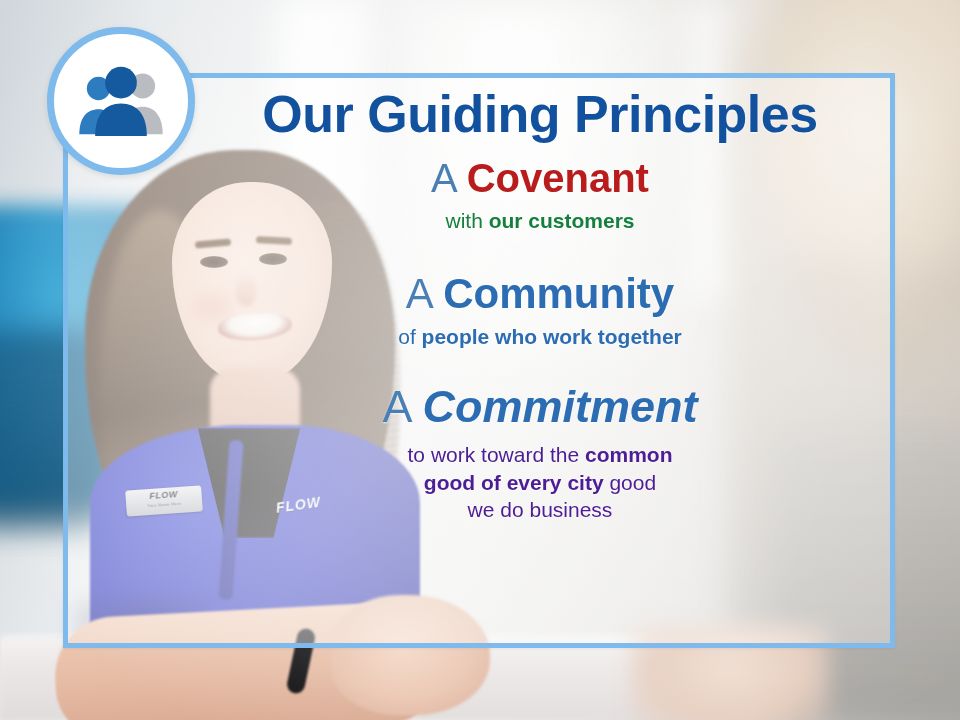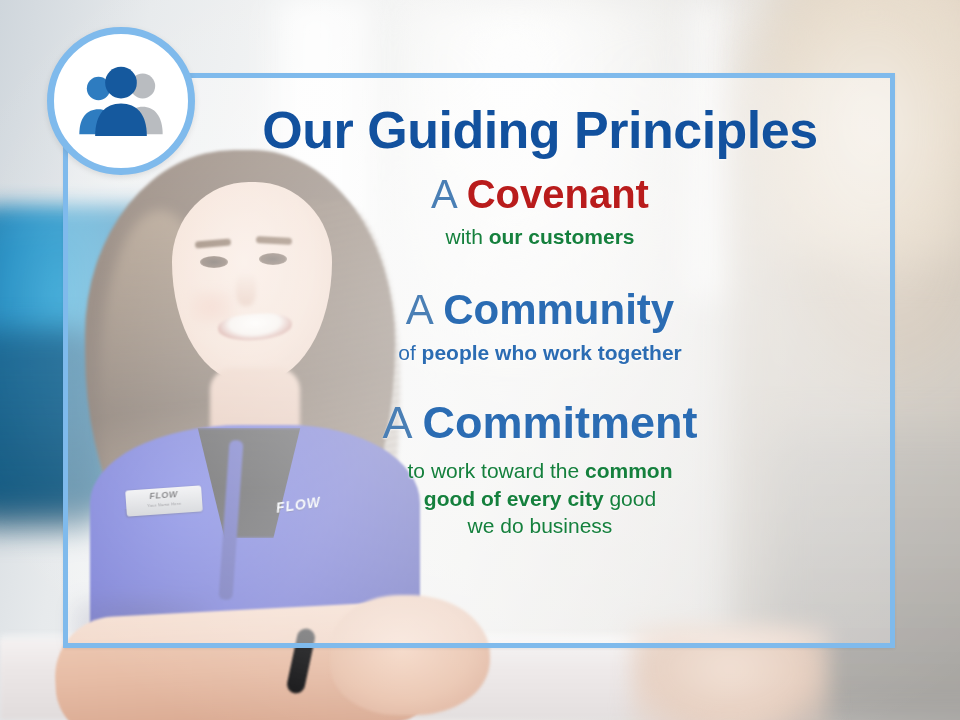--- a/index.html
+++ b/index.html
@@ -234,21 +234,21 @@
     border-radius:50%;
     background:#ffffff;
     border:7px solid #7fbaec;
     box-shadow:0 2px 6px rgba(0,0,0,.10);
     display:flex; align-items:center; justify-content:center;
   }
   .badge-icon { width:100px; height:80px; display:block; }
 
   
   .textblock {
-    position:absolute; left:200px; top:102px; width:680px;
+    position:absolute; left:200px; top:86px; width:680px;
     text-align:center;
     color:#2b6cb3;
   }
   .title {
     font-size:52px; font-weight:bold; color:#12519e;
     letter-spacing:-.5px; line-height:1.08;
     text-shadow:0 1px 2px rgba(255,255,255,.75);
     margin-bottom:14px;
   }
   .principle { margin-top:10px; }
@@ -367,23 +367,23 @@
         <span class="word" style="color: rgb(43, 108, 179);">Community</span>
       </div>
       <div class="p-sub" style="color: rgb(43, 108, 179);">
         <div><span>of </span><b>people who work together</b></div>
       </div>
     </div>
 
     <div class="principle pr-3">
       <div class="p-head">
         <span class="art">A</span>
-        <span class="word" style="color: rgb(43, 108, 179);">Commitment</span>
-      </div>
-      <div class="p-sub" style="color: #15803d; text-align: center;">
+        <span class="word" style="color: rgb(43, 108, 179); font-style: italic;">Commitment</span>
+      </div>
+      <div class="p-sub" style="color: #4c1d95; text-align: center;">
         <div><span>to work toward the </span><b>common</b></div>
         <div><b>good of every city</b><span> good</span></div>
         <div><span>we do business</span></div>
       </div>
     </div>
 
   </div>
 
 </div>
 

